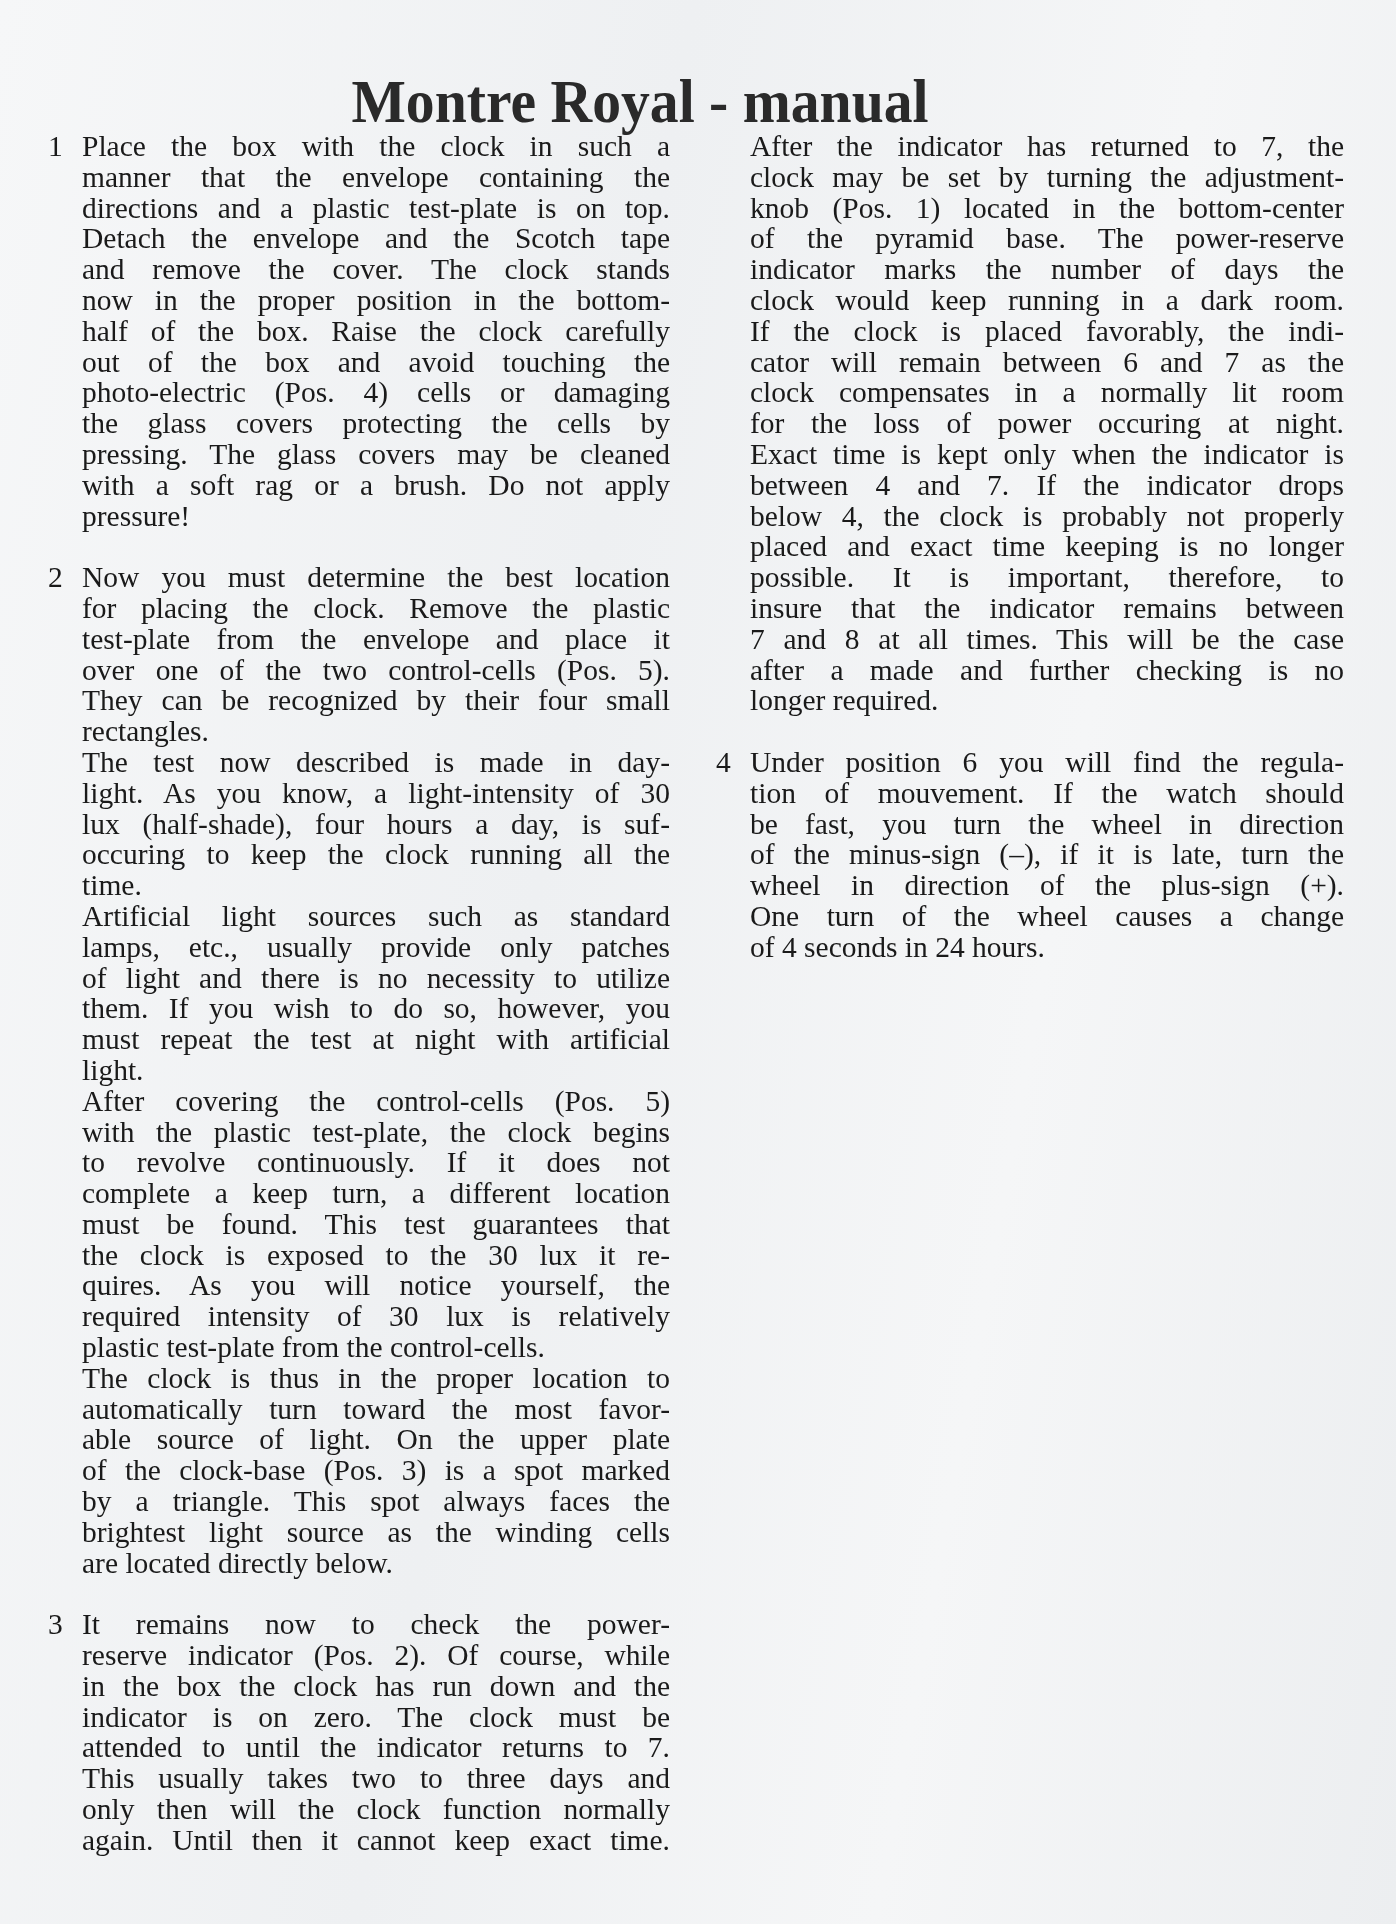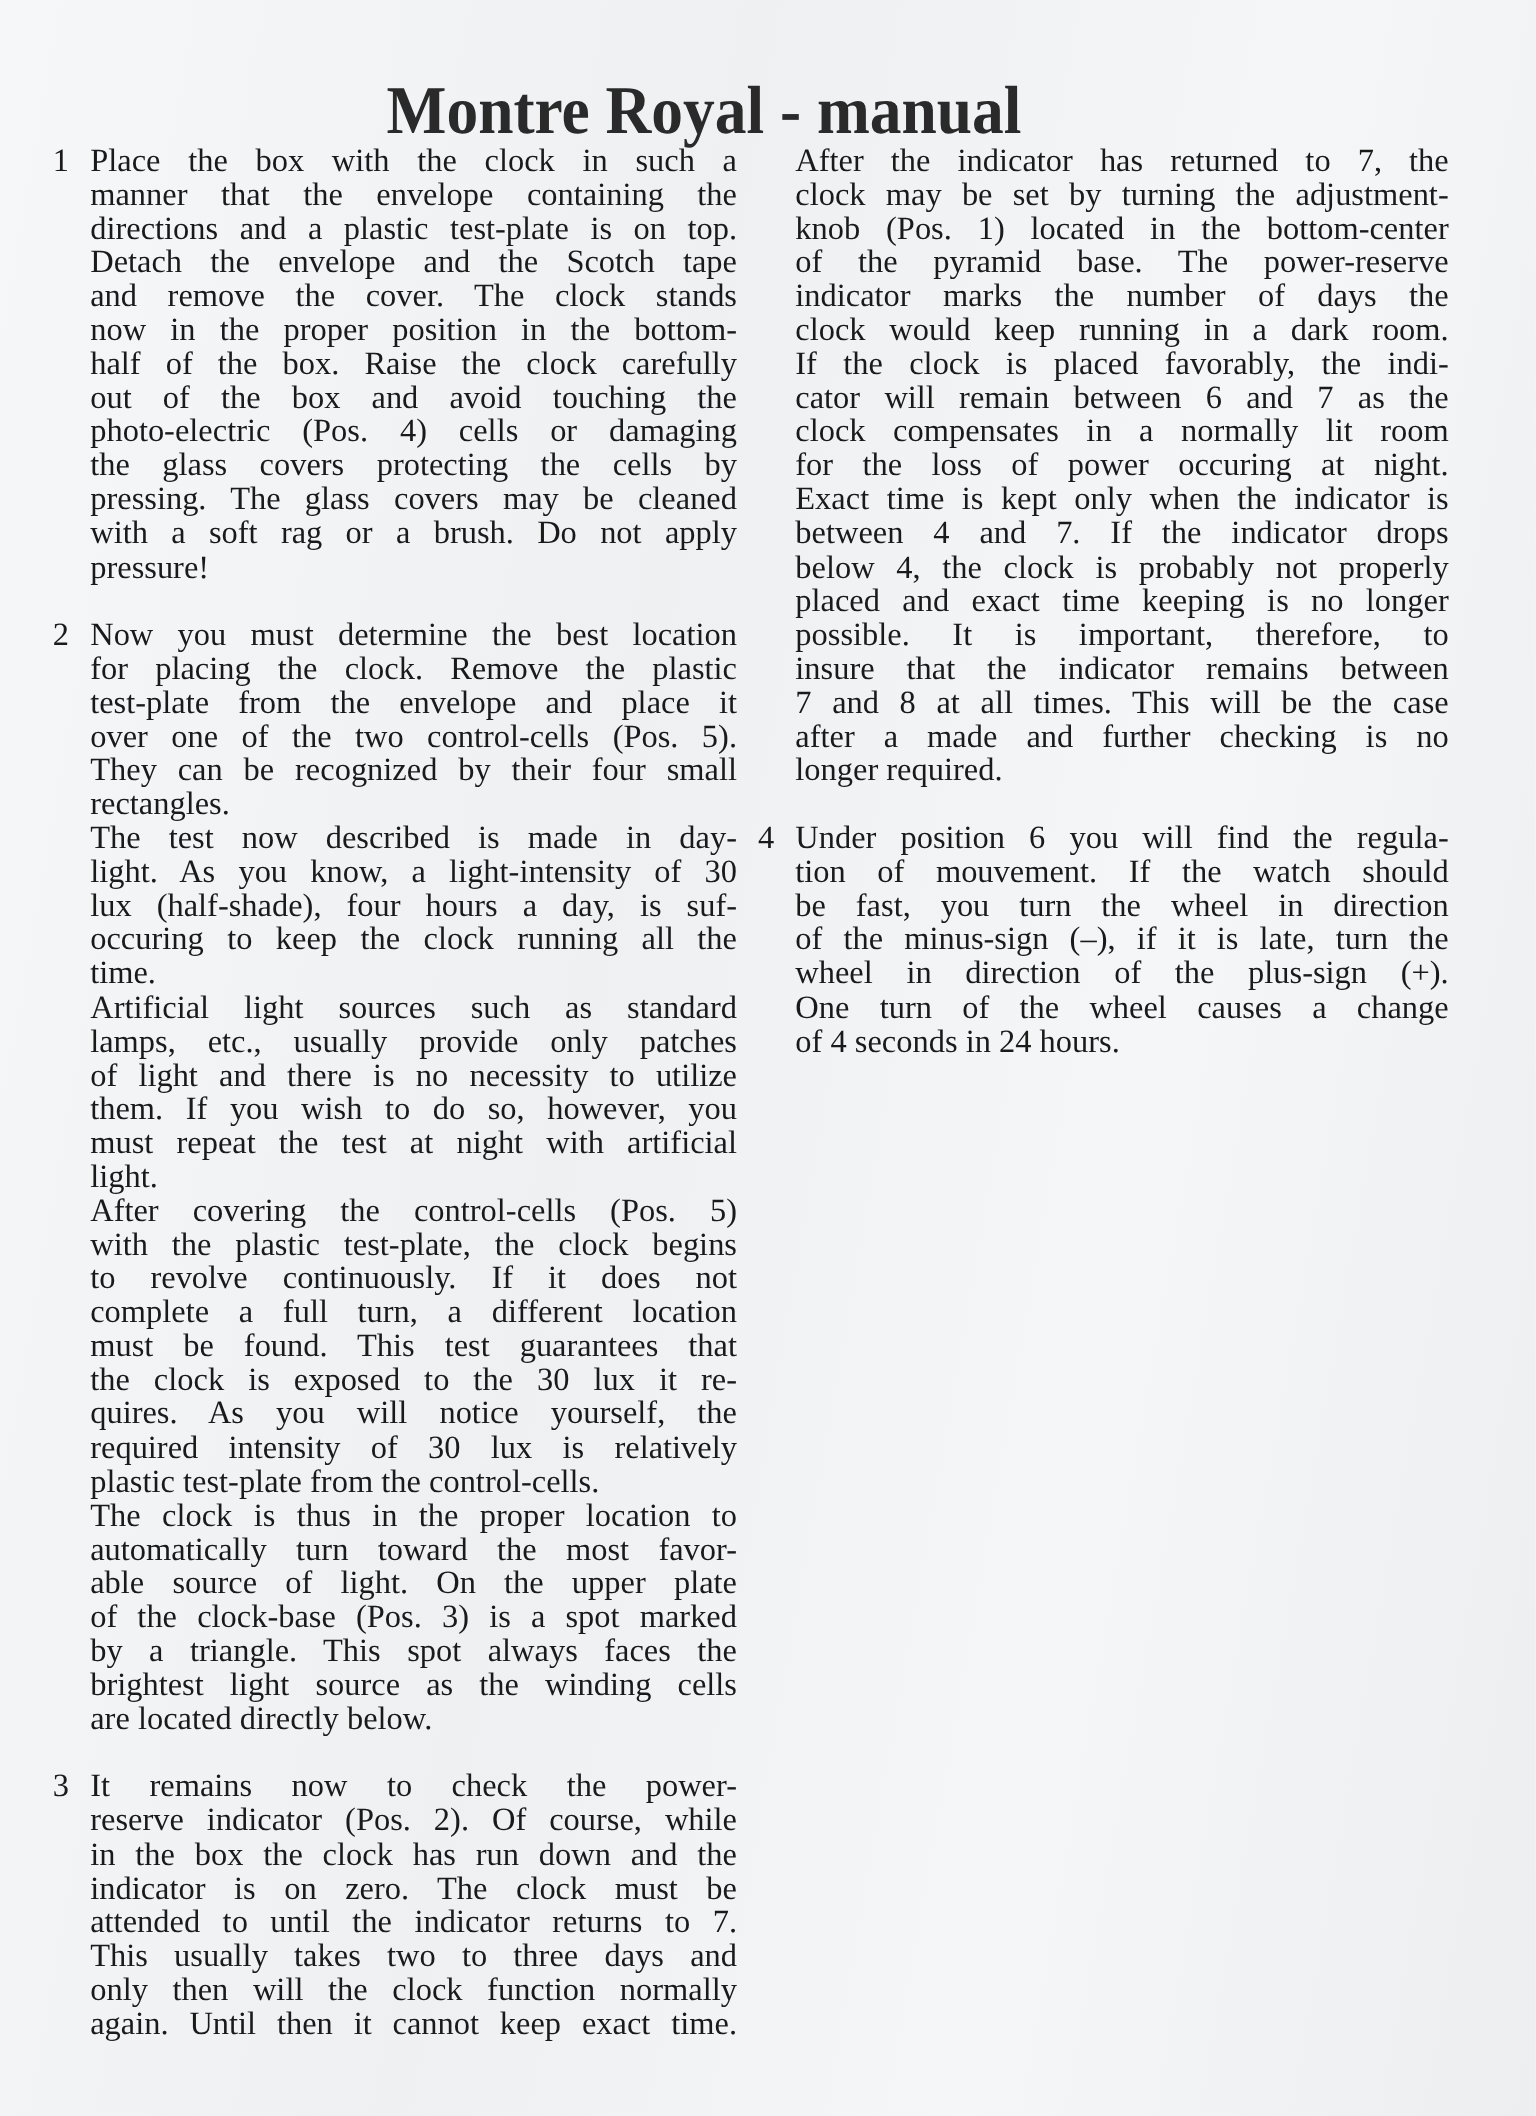--- a/index.html
+++ b/index.html
@@ -32,21 +32,21 @@
     }
     .column {
       position: absolute;
       top: 131px;
       font-family: "Liberation Serif", "DejaVu Serif", serif;
       font-size: 29.5px;
       line-height: 30.8px;
       color: #1a1a1a;
     }
     .col-left { left: 48px; width: 622px; }
-    .col-right { left: 689px; width: 628px; }
+    .col-right { left: 716px; width: 628px; }
     .section {
       position: relative;
       padding-left: 34px;
     }
     .section-num {
       position: absolute;
       left: 0;
       top: 0;
       width: 28px;
     }
@@ -112,21 +112,21 @@
       <span class="line">lamps, etc., usually provide only patches</span>
       <span class="line">of light and there is no necessity to utilize</span>
       <span class="line">them. If you wish to do so, however, you</span>
       <span class="line">must repeat the test at night with artificial</span>
       <span class="line last">light.</span>
     </div>
     <div class="para">
       <span class="line">After covering the control-cells (Pos. 5)</span>
       <span class="line">with the plastic test-plate, the clock begins</span>
       <span class="line">to revolve continuously. If it does not</span>
-      <span class="line">complete a full turn, a different location</span>
+      <span class="line">complete a keep turn, a different location</span>
       <span class="line">must be found. This test guarantees that</span>
       <span class="line">the clock is exposed to the 30 lux it re-</span>
       <span class="line">quires. As you will notice yourself, the</span>
       <span class="line">required intensity of 30 lux is relatively</span>
       <span class="line last">plastic test-plate from the control-cells.</span>
     </div>
     <div class="para">
       <span class="line">The clock is thus in the proper location to</span>
       <span class="line">automatically turn toward the most favor-</span>
       <span class="line">able source of light. On the upper plate</span>

